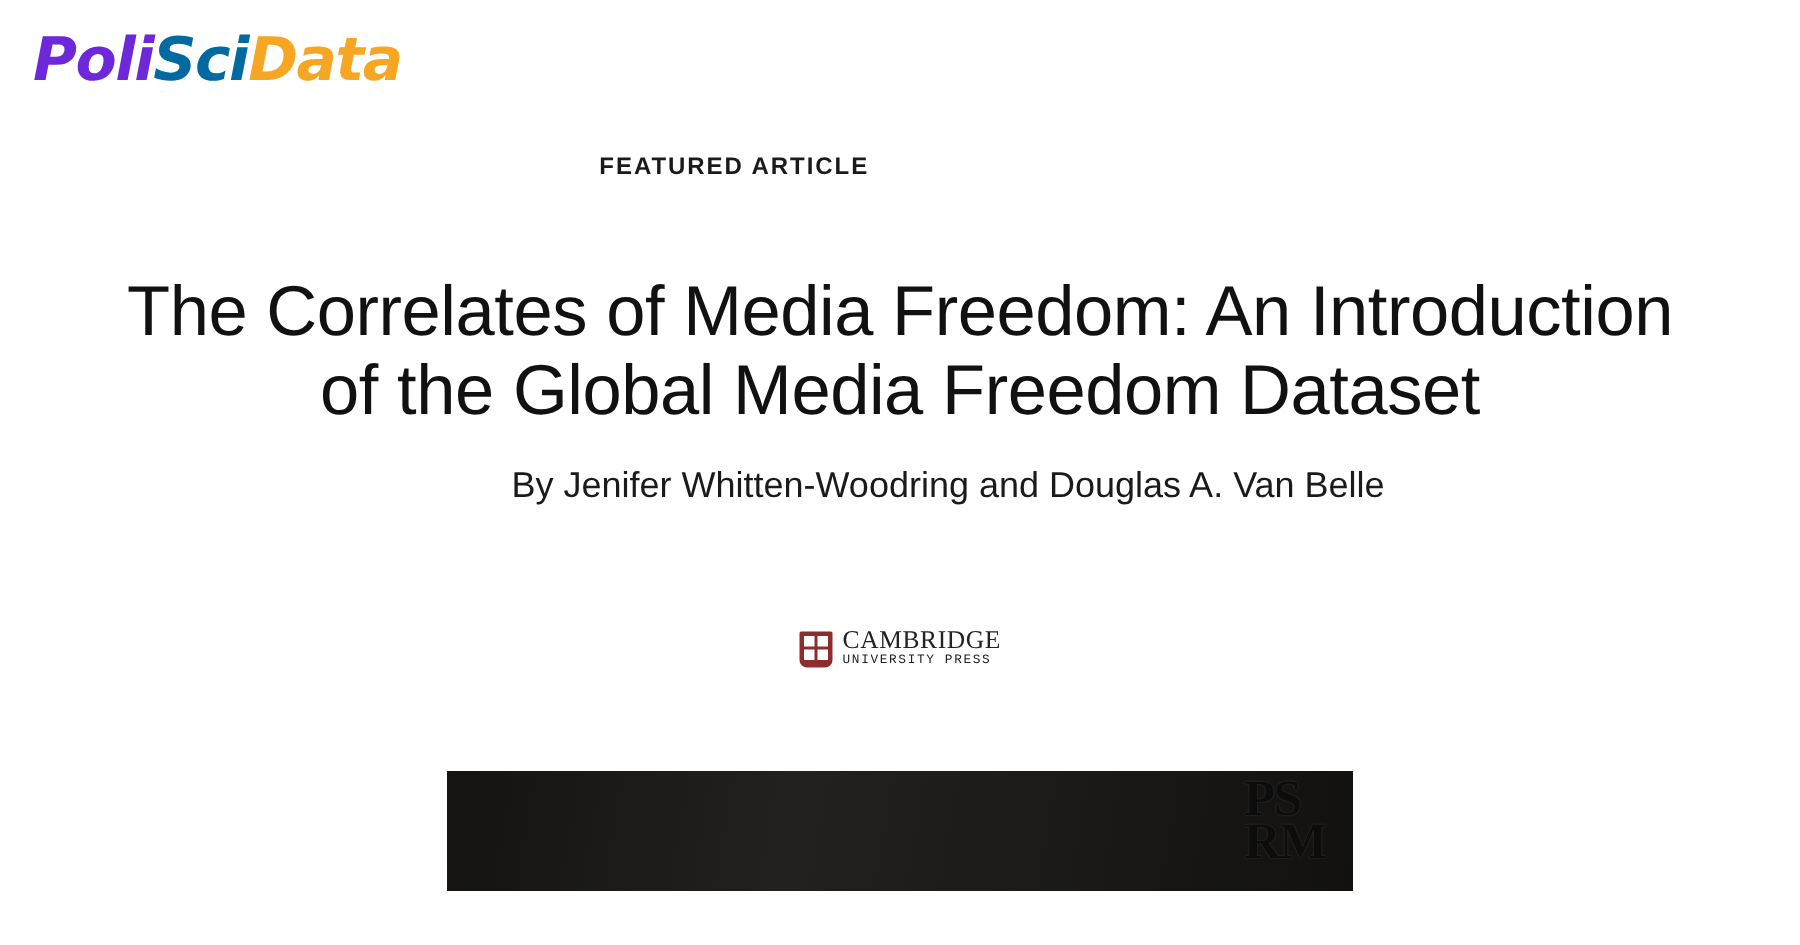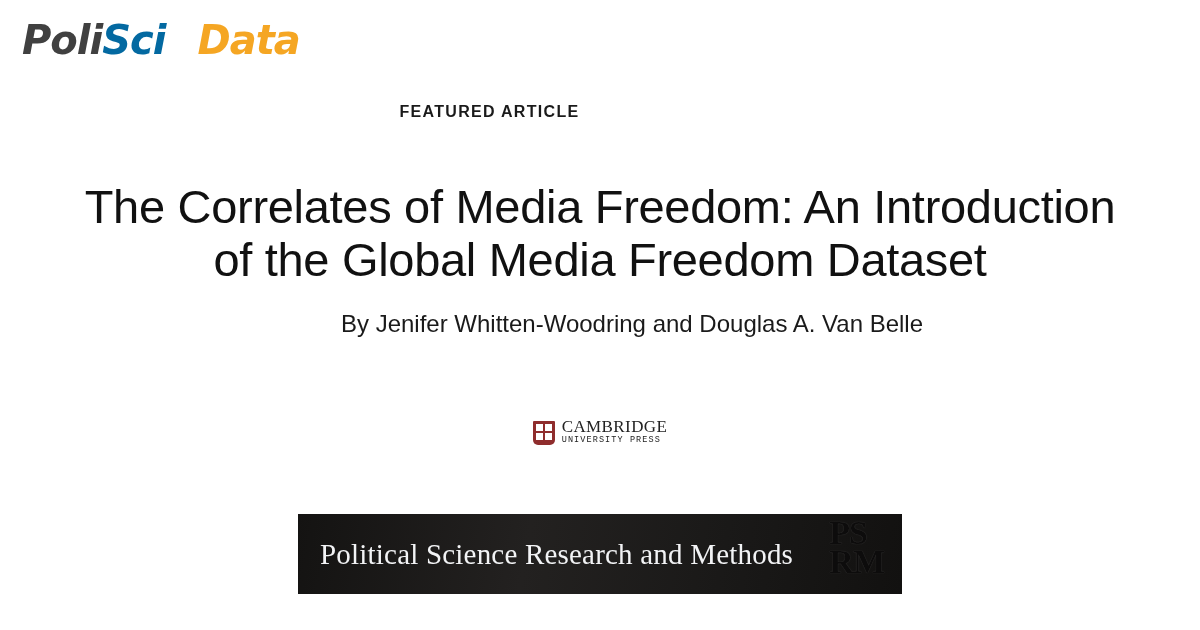--- a/index.html
+++ b/index.html
@@ -21,23 +21,23 @@
     top: 20px;
     left: 22px;
     font-family: "DejaVu Sans", sans-serif;
     font-size: 40px;
     font-weight: bold;
     font-style: italic;
     letter-spacing: -1px;
     line-height: 1;
     white-space: nowrap;
   }
-  .brand .seg-poli { color: #404040; text-align: center; }
+  .brand .seg-poli { color: #6d28d9; text-align: center; }
   .brand .seg-sci  { color: #0369a1; }
-  .brand .seg-data { color: #f5a623; margin-left: 32px; }
+  .brand .seg-data { color: #f5a623; }
 
   
   .featured-label {
     position: absolute;
     top: 103px;
     left: 0;
     width: 979px;
     text-align: center;
     font-size: 16px;
     font-weight: bold;
@@ -164,18 +164,17 @@
 
 <div class="cup">
   <div class="cup-shield"></div>
   <div class="cup-text">
     <div class="cup-name">CAMBRIDGE</div>
     <div class="cup-sub">UNIVERSITY PRESS</div>
   </div>
 </div>
 
 <div class="journal-banner">
-  <div class="journal-title">Political Science Research and Methods</div>
   <div class="psrm-mark">
     <span>PS</span>
     <span>RM</span>
   </div>
 </div>
 
 </body></html>

